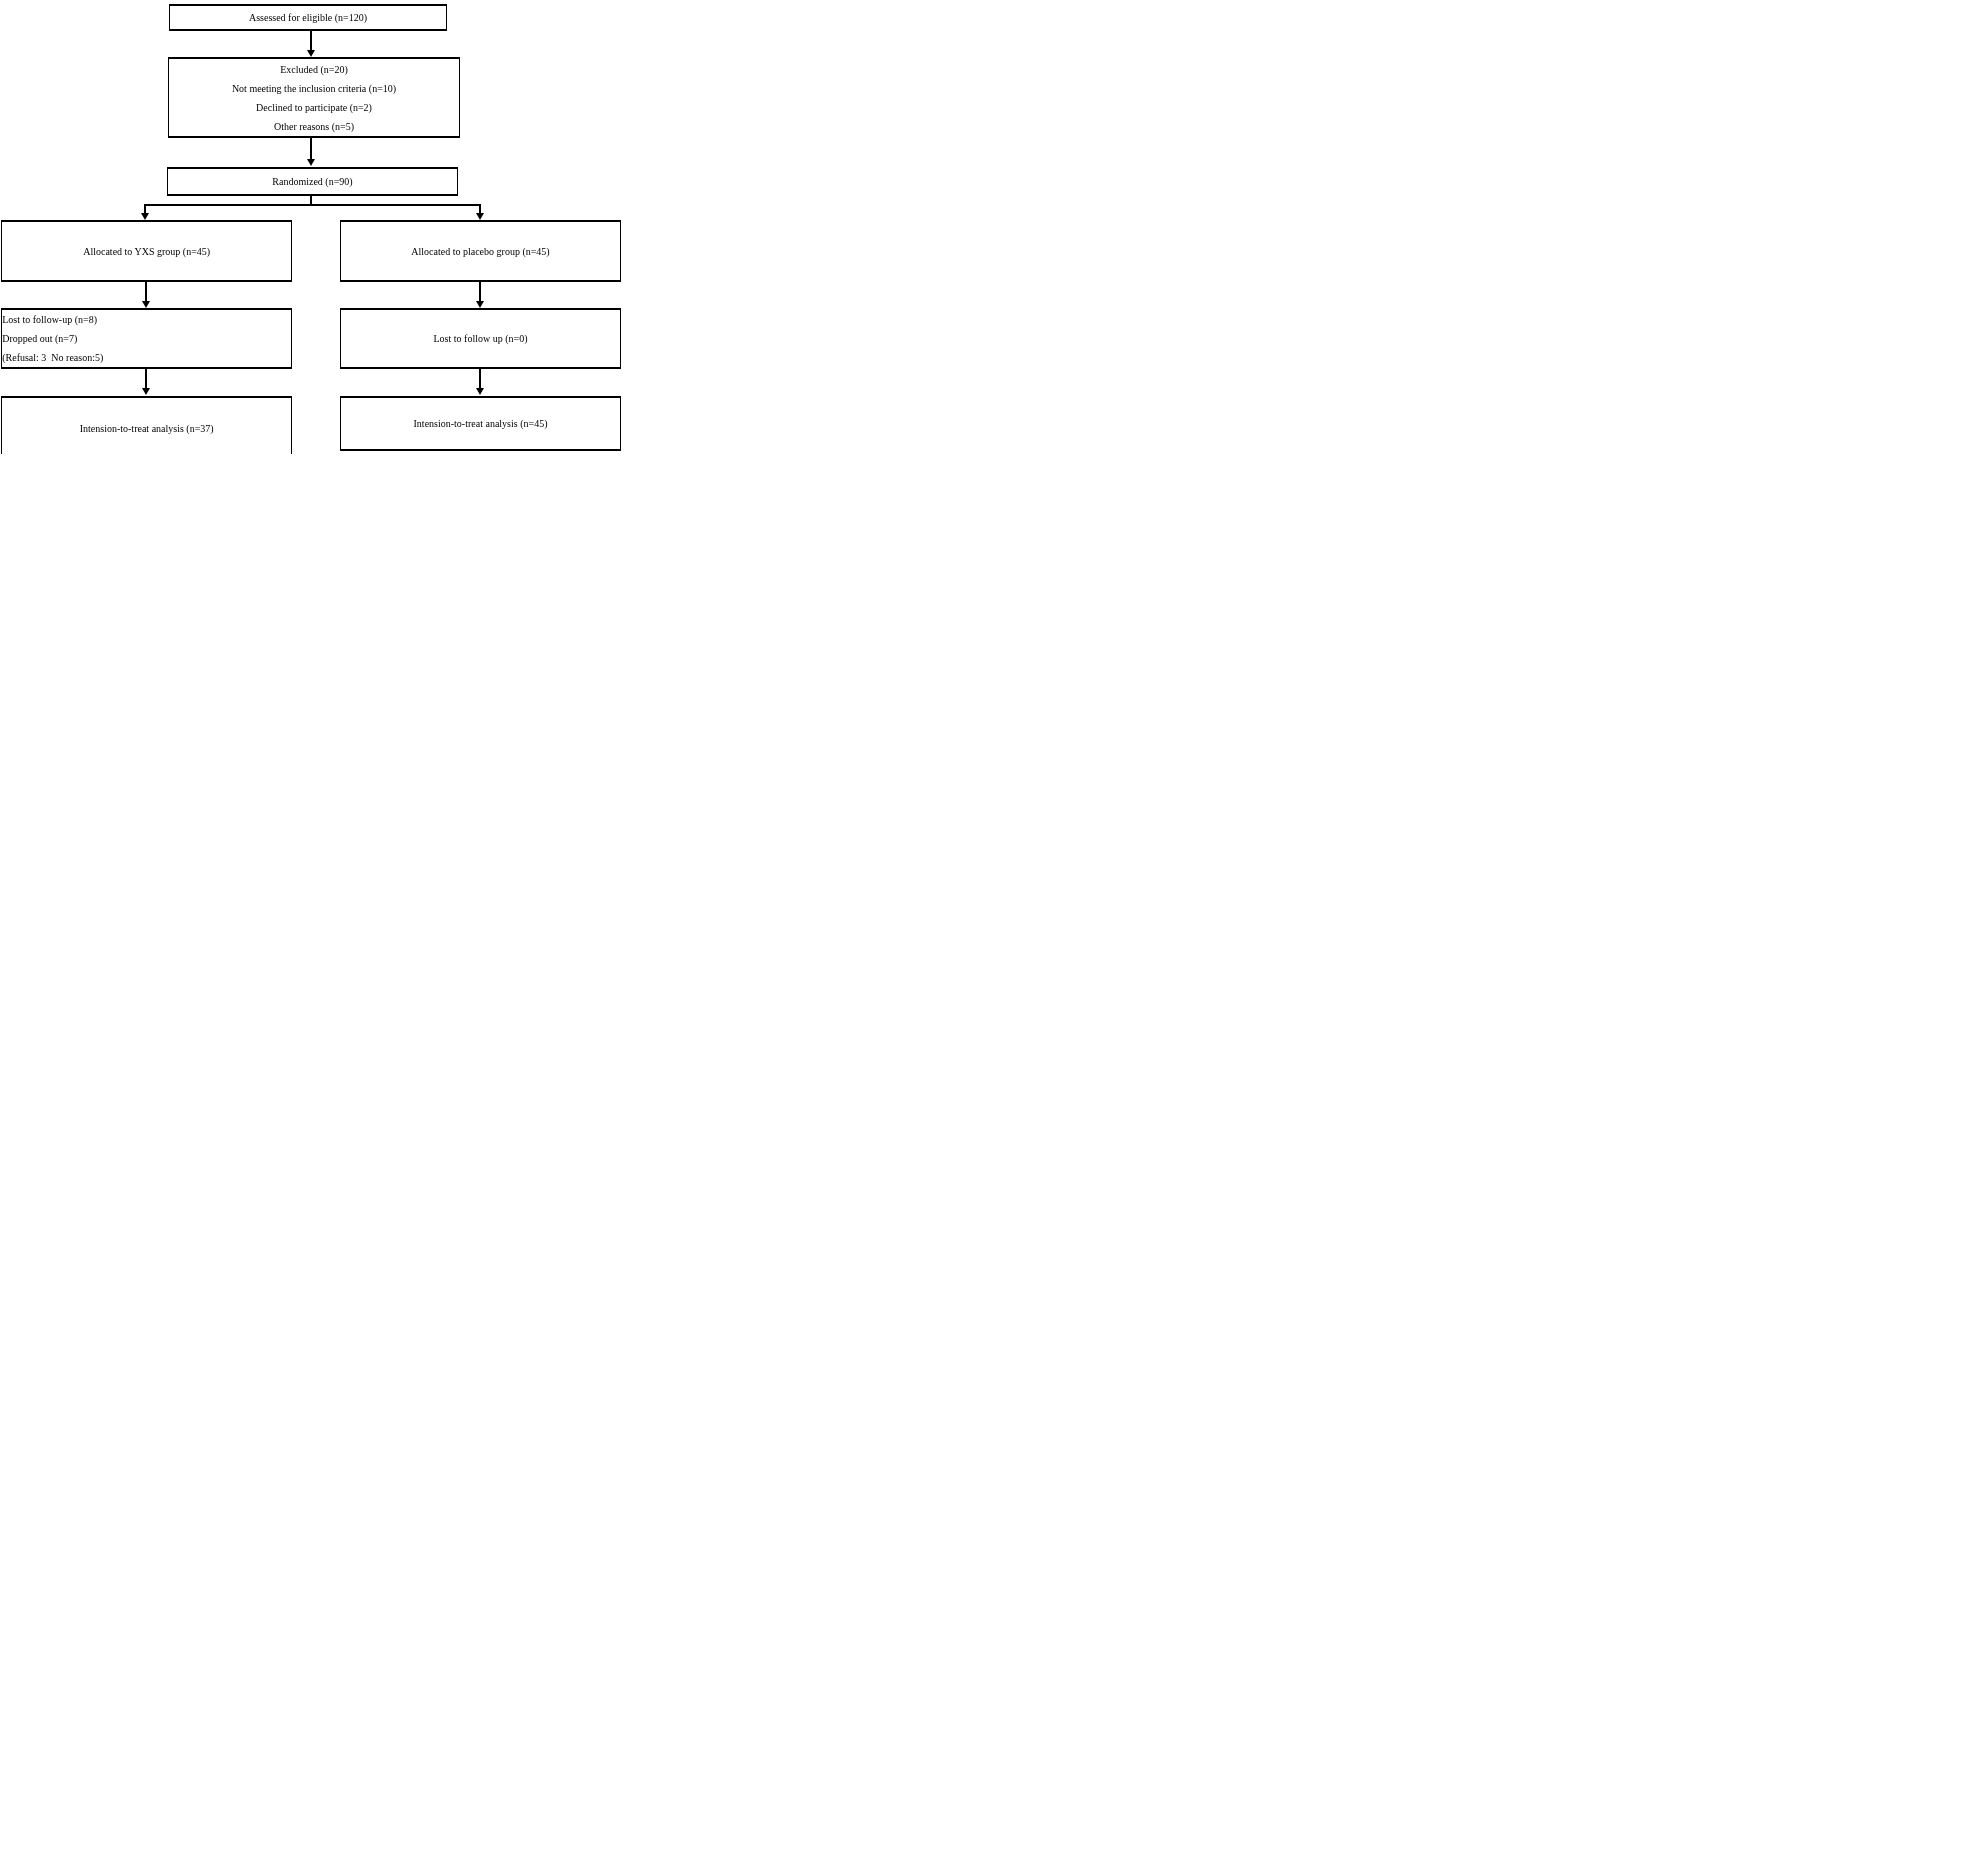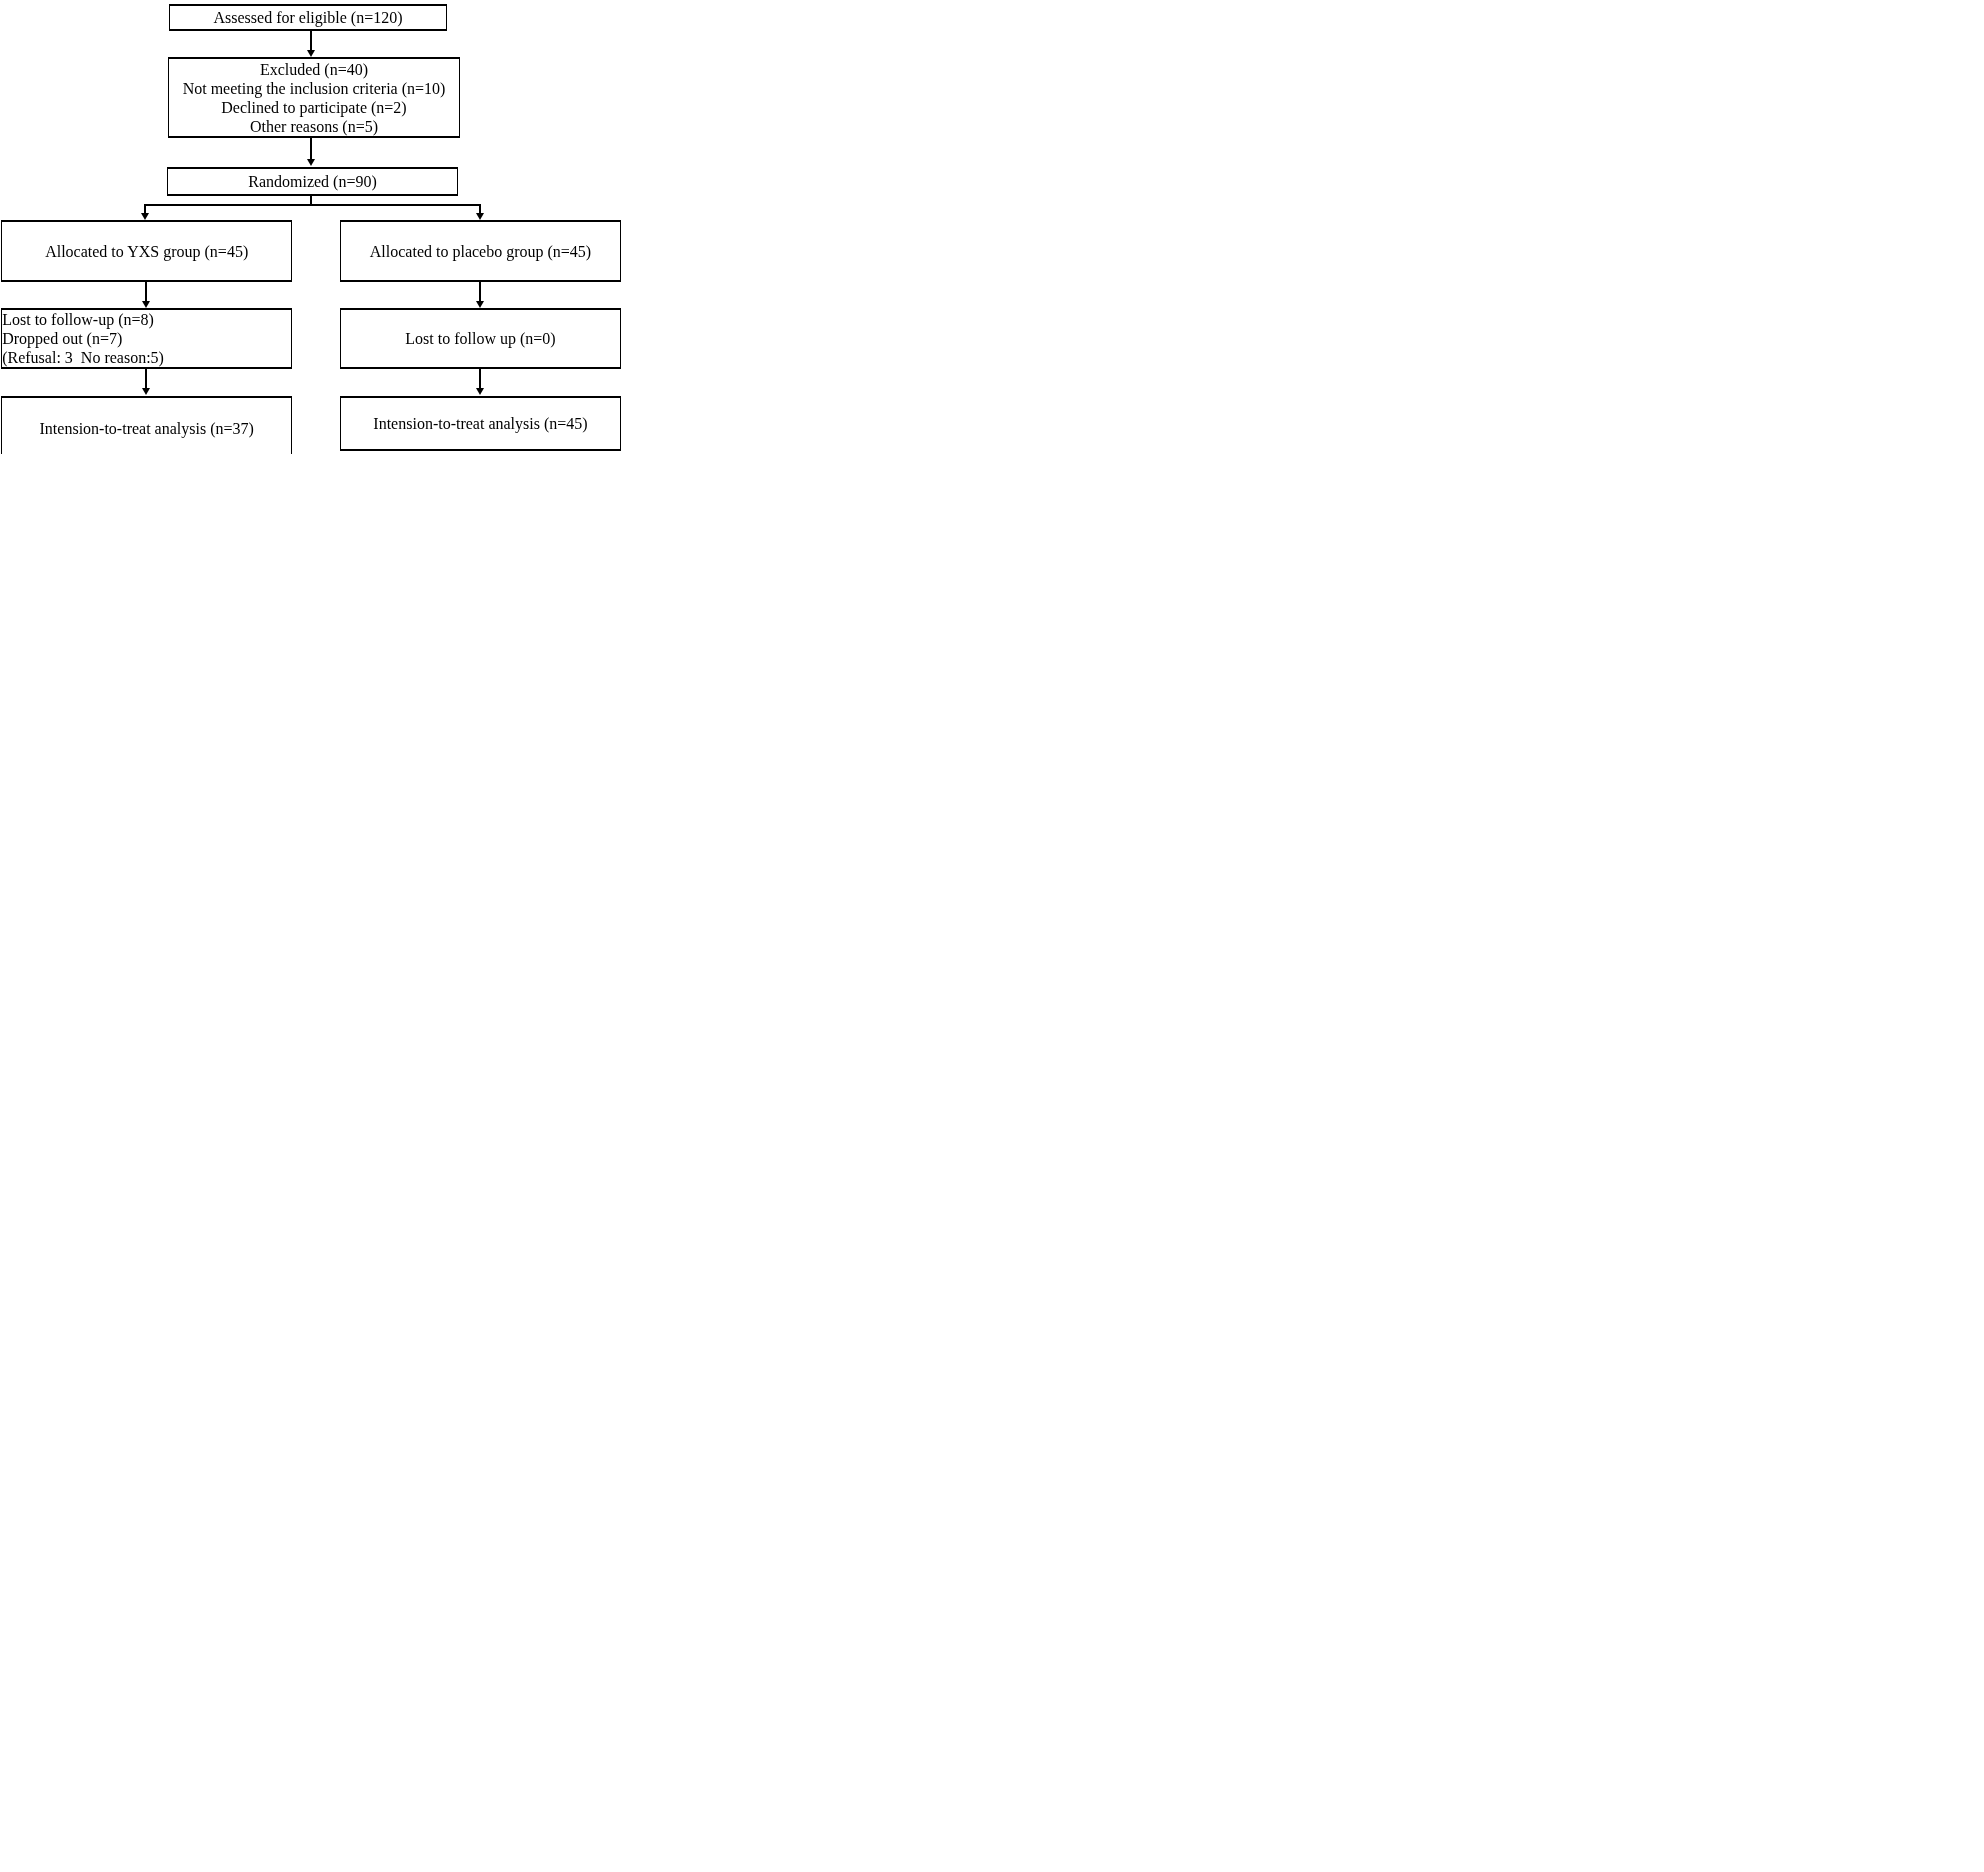--- a/index.html
+++ b/index.html
@@ -29,21 +29,21 @@
     background: var(--bg);
     display: flex;
     flex-direction: column;
     justify-content: center;
     align-items: center;
   }
   .box.left-align {
     align-items: flex-start;
   }
   .tline {
-    font-size: 16px;
+    font-size: 10px;
     line-height: 19px;
     white-space: pre-wrap;
     text-align: center;
   }
   .box.left-align .tline { text-align: left; }
   .vstem {
     position: absolute;
     width: 1.6px;
     background: var(--line);
   }
@@ -75,21 +75,21 @@
 
 <div class="stage">
 
   <div class="box" style="left:169px; top:4px; width:278px; height:27px;">
     <div class="tline">Assessed for eligible (n=120)</div>
   </div>
 
   <div class="varrow" style="left:310px; top:31px; height:19px;"></div>
 
   <div class="box" style="left:168px; top:57px; width:292px; height:81px;">
-    <div class="tline">Excluded (n=40)</div>
+    <div class="tline">Excluded (n=20)</div>
     <div class="tline">Not meeting the inclusion criteria (n=10)</div>
     <div class="tline">Declined to participate (n=2)</div>
     <div class="tline">Other reasons (n=5)</div>
   </div>
 
   <div class="varrow" style="left:310px; top:138px; height:21.4px;"></div>
 
   <div class="box" style="left:167px; top:167px; width:291px; height:29px;">
     <div class="tline">Randomized (n=90)</div>
   </div>

